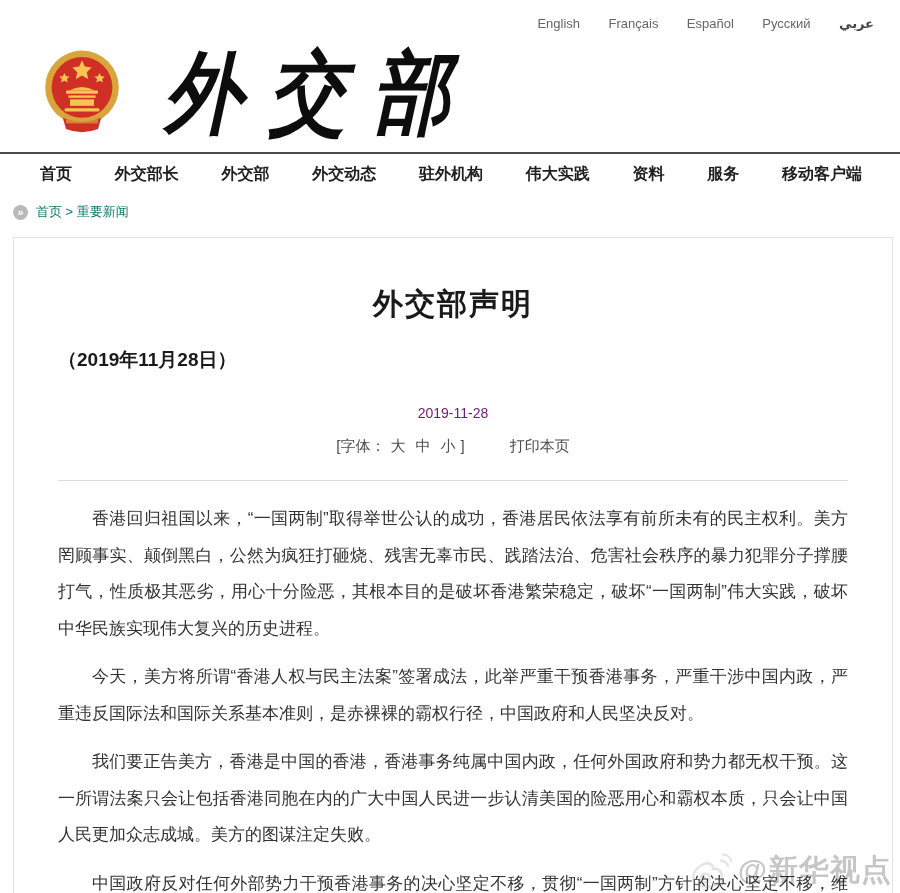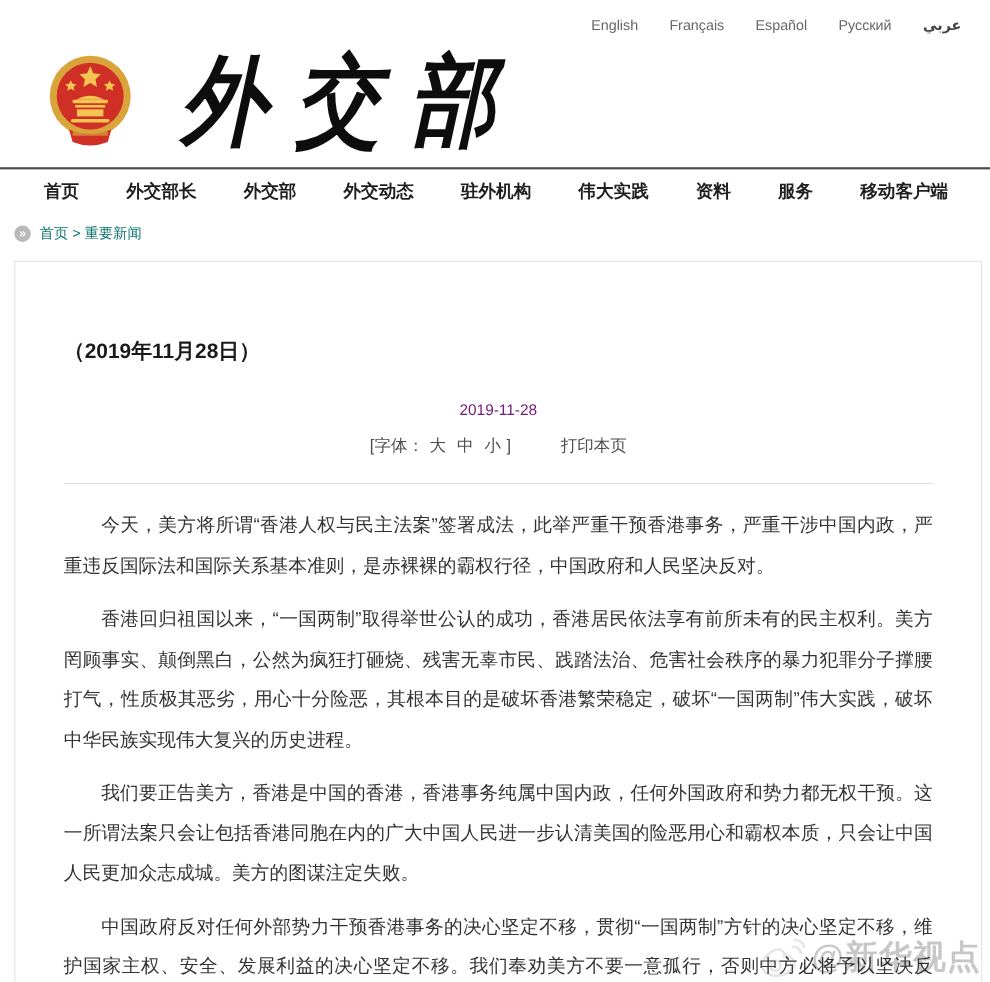--- a/index.html
+++ b/index.html
@@ -88,33 +88,34 @@
   <span>服务</span>
   <span>移动客户端</span>
 </div>
 
 <div class="breadcrumb">
   <span class="crumb-icon">»</span>
   <span class="crumb-text">首页 &gt; 重要新闻</span>
 </div>
 
 <div class="card">
+  <div class="title">外交部声明</div>
   <div class="subtitle">（2019年11月28日）</div>
   <div class="pubdate">2019-11-28</div>
 
   <div class="toolbar">
     <span>[字体：</span><span class="fs-opt">大</span><span class="fs-opt">中</span><span class="fs-opt">小</span><span>]</span>
     <span class="print">打印本页</span>
   </div>
 
   <div class="divider"></div>
 
   <div class="body-text">
+    <p>香港回归祖国以来，“一国两制”取得举世公认的成功，香港居民依法享有前所未有的民主权利。美方罔顾事实、颠倒黑白，公然为疯狂打砸烧、残害无辜市民、践踏法治、危害社会秩序的暴力犯罪分子撑腰打气，性质极其恶劣，用心十分险恶，其根本目的是破坏香港繁荣稳定，破坏“一国两制”伟大实践，破坏中华民族实现伟大复兴的历史进程。</p>
     <p>今天，美方将所谓“香港人权与民主法案”签署成法，此举严重干预香港事务，严重干涉中国内政，严重违反国际法和国际关系基本准则，是赤裸裸的霸权行径，中国政府和人民坚决反对。</p>
-    <p>香港回归祖国以来，“一国两制”取得举世公认的成功，香港居民依法享有前所未有的民主权利。美方罔顾事实、颠倒黑白，公然为疯狂打砸烧、残害无辜市民、践踏法治、危害社会秩序的暴力犯罪分子撑腰打气，性质极其恶劣，用心十分险恶，其根本目的是破坏香港繁荣稳定，破坏“一国两制”伟大实践，破坏中华民族实现伟大复兴的历史进程。</p>
     <p>我们要正告美方，香港是中国的香港，香港事务纯属中国内政，任何外国政府和势力都无权干预。这一所谓法案只会让包括香港同胞在内的广大中国人民进一步认清美国的险恶用心和霸权本质，只会让中国人民更加众志成城。美方的图谋注定失败。</p>
     <p>中国政府反对任何外部势力干预香港事务的决心坚定不移，贯彻“一国两制”方针的决心坚定不移，维护国家主权、安全、发展利益的决心坚定不移。我们奉劝美方不要一意孤行，否则中方必将予以坚决反制，由此产生的一切后果必须由美方承担。</p>
   </div>
 </div>
 
 <div class="watermark">
   <svg width="46" height="38" viewBox="0 0 46 38">
     <g fill="none" stroke="#8a8a8a" stroke-width="2.4">
       <path d="M20 10 c-8 1 -15 8 -15 15 c0 6 6 9 13 9 c9 0 16 -5 16 -11 c0 -5 -5 -8 -9 -7 c1 -3 -2 -5 -5 -6 z"></path>
       <circle cx="17" cy="25" r="4.5"></circle>

